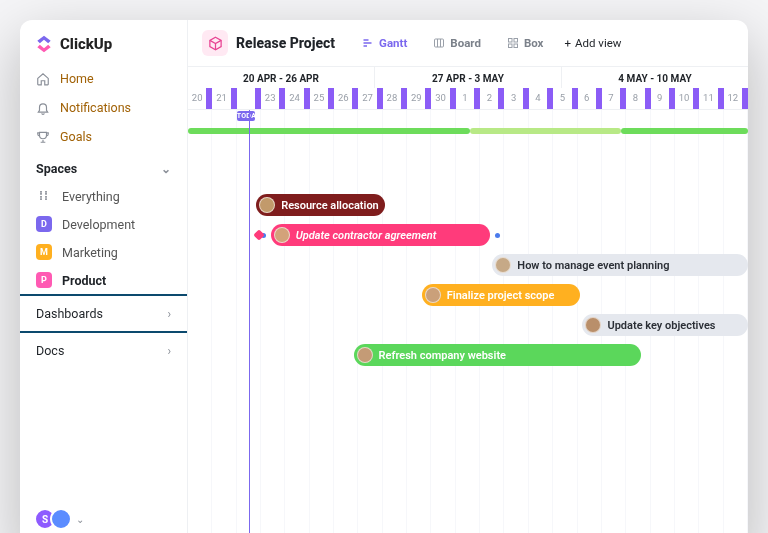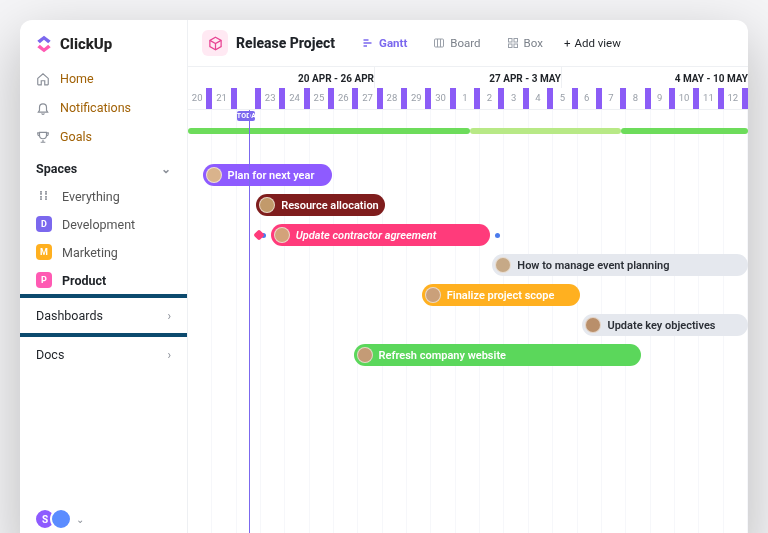--- a/index.html
+++ b/index.html
@@ -14,43 +14,43 @@
   .nav-item .icon { width: 14px; height: 14px; color: #8a8f98; display:flex; align-items:center; justify-content:center; }
 
   .sidebar-section { padding: 10px 16px 6px; font-size: 12.5px; font-weight: 700; color: #1f2328; display:flex; justify-content:space-between; align-items:center; cursor:pointer; }
   .sidebar-section .chevron { color:#8a8f98; font-size:12px; }
 
   .space-item { display:flex; align-items:center; gap:10px; padding:6px 16px; font-size:12.5px; color:#555; cursor:pointer; }
   .space-item.active { font-weight:700; color:#1f2328; }
   .space-badge { width:16px; height:16px; border-radius:4px; display:flex; align-items:center; justify-content:center; font-size:9px; font-weight:700; color:#fff; }
   .space-badge.dots { color:#8a8f98; background:transparent; font-size:12px; letter-spacing:1px; }
 
-  .plain-section { display:flex; justify-content:space-between; align-items:center; padding:10px 16px; font-size:12.5px; color:#1f2328; border-top:4px solid #0c4a6e; cursor:pointer; }
+  .plain-section { display:flex; justify-content:space-between; align-items:center; padding:10px 16px; font-size:12.5px; color:#1f2328; border-top:2px solid #0c4a6e; cursor:pointer; }
   .plain-section .chev { color:#8a8f98; font-size:12px; }
 
   .sidebar-footer { margin-top:auto; padding:10px 14px; display:flex; align-items:center; gap:-4px; }
   .footer-avatar { width:22px; height:22px; border-radius:50%; border:2px solid #fff; margin-left:-6px; font-size:10px; font-weight:700; color:#fff; display:flex; align-items:center; justify-content:center; }
   .footer-avatar:first-child { margin-left:0; }
   .footer-chev { color:#8a8f98; font-size:10px; margin-left:4px; cursor:pointer; }
 
   
   .main { flex:1; display:flex; flex-direction:column; overflow:hidden; }
   .topbar { display:flex; align-items:center; gap:8px; padding:10px 14px; border-bottom:1px solid #eef0f3; }
   .proj-icon { width:26px; height:26px; border-radius:6px; background:#ffe9f3; color:#e84393; display:flex; align-items:center; justify-content:center; }
   .proj-title { font-size:14px; font-weight:800; color:#1f2328; margin-right:10px; }
-  .view-tab { display:flex; align-items:center; gap:5px; padding:5px 9px; border-radius:5px; font-size:11.5px; color:#7b818a; cursor:pointer; }
+  .view-tab { display:flex; align-items:center; gap:5px; padding:5px 9px; border-radius:5px; font-size:11.5px; color:#7b818a; cursor:pointer;font-weight:bold; }
   .view-tab .vicon { width:12px; height:12px; color:#9aa0a9; display:flex; align-items:center; justify-content:center; }
   .view-tab.active { color:#7b68ee; font-weight:700; }
   .view-tab.active .vicon { color:#7b68ee; }
   .add-view { display:flex; align-items:center; gap:4px; font-size:11.5px; color:#1f2328; cursor:pointer; margin-left:4px; }
 
   
   .tl-header { border-bottom:1px solid #eef0f3; }
   .tl-weeks { display:flex; }
-  .tl-week { flex:1; text-align:right; font-size:10px; font-weight:700; color:#1f2328; padding:6px 0 4px; border-right:1px solid #eef0f3; }
+  .tl-week { flex:1; text-align:center; font-size:10px; font-weight:700; color:#1f2328; padding:6px 0 4px; border-right:1px solid #eef0f3; }
   .tl-week:last-child { border-right:none; }
   .tl-days { display:flex; position:relative; }
   .tl-day { flex:1; text-align:center; font-size:9.5px; color:#9aa0a9; padding:4px 0 6px; border-right:6px solid #8b5cf6; position:relative; }
   .tl-day.today { color:#fff; font-weight:700; }
   .today-pill { position:absolute; top:0; left:0; right:0; bottom:0; background:#7b68ee; border-radius:0 0 4px 4px; z-index:-1; }
   .today-label { position:absolute; left:0; right:0; bottom:-12px; font-size:7px; background:#7b68ee; color:#fff; padding:1px 0; border-radius:2px; letter-spacing:.3px; }
 
   
   .chart { position:relative; flex:1; overflow:hidden; }
   .today-line { position:absolute; top:0; bottom:0; width:1px; background:#7b68ee; z-index:1; }
@@ -247,24 +247,20 @@
           <div class="col"></div>
           <div class="col"></div>
           <div class="col"></div>
         </div>
       <div class="today-line" id="today-line" style="left: 10.8696%;"></div>
       <div class="summary-track" id="summary">
           <div class="summary-bar" style="left: 0%; width: 50.4348%; background: rgb(109, 220, 91);"></div>
           <div class="summary-bar" style="left: 50.4348%; width: 26.9565%; background: rgb(184, 233, 134);"></div>
           <div class="summary-bar" style="left: 77.3913%; width: 22.6087%; background: rgb(109, 220, 91);"></div>
         </div>
-    <div class="task" style="background: rgb(142, 91, 255); left: 2.6087%; width: 23.0435%; top: 54px;">
-          <div class="task-avatar" style="background: rgb(217, 179, 140);"></div>
-          <span>Plan for next year</span>
-        </div>
         <div class="task" style="background: #7f1d1d; left: 12.1739%; width: 23.0435%; top: 84px;">
           <div class="task-avatar" style="background: rgb(194, 154, 107);"></div>
           <span>Resource allocation</span>
         </div>
         <div class="task" style="background: rgb(255, 59, 123); left: 14.7826%; width: 39.1304%; top: 114px; font-style: italic;">
           <div class="task-avatar" style="background: rgb(211, 162, 122);"></div>
           <span>Update contractor agreement</span>
         </div>
         <div class="dep-dot" style="left: calc(14.7826% - 10px); top: 123px;"></div>
         <div class="dep-dot" style="left: calc(53.913% + 5px); top: 123px;"></div>

